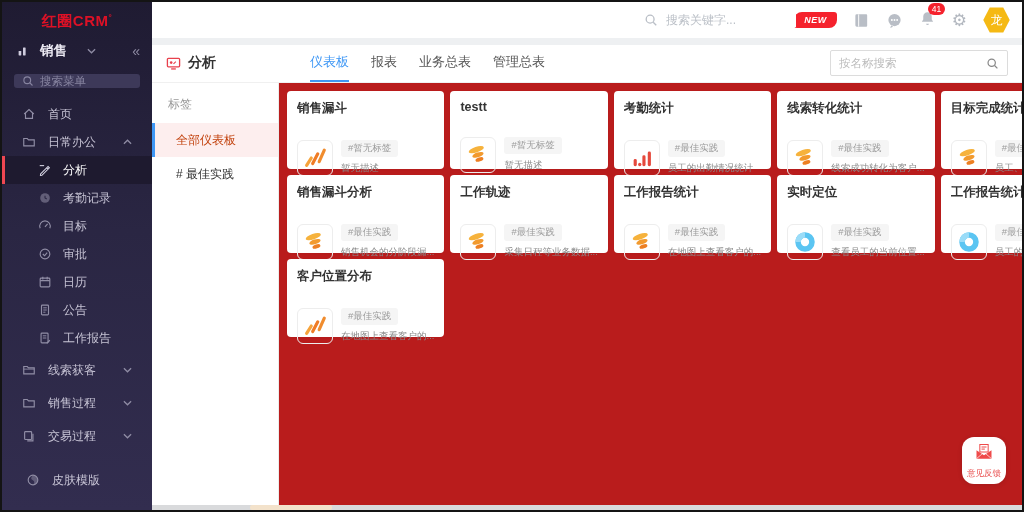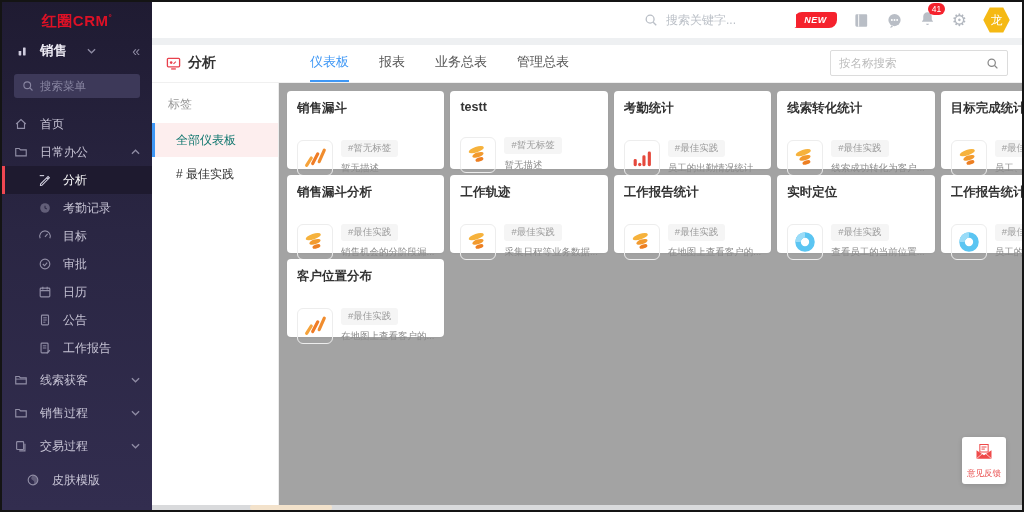--- a/index.html
+++ b/index.html
@@ -7,24 +7,24 @@
   .screen { width:1024px; height:512px; border:2px solid #141414; display:flex; background:#eef0f2; overflow:hidden; }
 
   
   .sidebar { width:150px; flex:0 0 150px; background:linear-gradient(180deg,#1f1b32 0%,#2a2643 45%,#322d4f 100%); display:flex; flex-direction:column; color:#c6c3d4; overflow:hidden; }
   .logo { height:38px; display:flex; align-items:center; justify-content:center; color:#dd1126; font-weight:bold; font-size:15px; letter-spacing:.5px; }
   .logo sup { font-size:8px; margin-top:-8px; }
   .ws-row { display:flex; align-items:center; padding:2px 12px 4px 14px; color:#eceaf3; font-size:13.5px; }
   .ws-row .ws-label { margin:0 6px 0 10px; font-weight:bold; }
   .ws-row .chev { color:#8f8ca4; margin-left:14px; }
   .ws-row .collapse { margin-left:auto; color:#8f8ca4; font-size:14px; cursor:pointer; }
-  .side-search { margin:10px 12px 12px; height:24px; background:#3d3959; border-radius:3px; display:flex; align-items:center; padding:0 8px; color:#8784a0; }
+  .side-search { margin:10px 12px 12px; height:14px; background:#3d3959; border-radius:3px; display:flex; align-items:center; padding:0 8px; color:#8784a0; }
   .side-search input { flex:1; border:0; outline:0; background:transparent; color:#cfccdd; font-size:11.5px; margin-left:6px; width:80px; }
   .side-search input::placeholder { color:#8784a0; }
-  .m-item { height:28px; display:flex; align-items:center; padding:0 12px; font-size:12px; color:#c6c3d4; cursor:pointer; white-space:nowrap; }
+  .m-item { height:28px; display:flex; align-items:center; padding:0 20px; font-size:12px; color:#c6c3d4; cursor:pointer; white-space:nowrap; }
   .m-item .mi { width:14px; height:14px; color:#918ea6; margin-right:12px; flex:0 0 14px; }
   .m-item .chev { margin-left:auto; color:#8f8ca4; }
   .m-sub { padding-left:36px; }
   .m-sub .mi { margin-right:11px; }
   .m-active { background:#1e1a2f; border-left:3px solid #ee4752; padding-left:33px; color:#fff; }
   .m-active .mi { color:#d9d7e6; }
   .m-group { margin-top:3px; height:30px; }
   .skin-row { margin-top:auto; margin-bottom:16px; padding-left:24px; height:28px; }
   .chev svg { display:block; }
 
@@ -41,50 +41,50 @@
   .notif-badge { position:absolute; top:-7px; left:9px; background:#f5222d; color:#fff; font-size:8.5px; border-radius:8px; padding:1px 4px; line-height:1.2; }
   .gear { font-size:17px; color:#b2b7bf; line-height:1; cursor:pointer; }
   .avatar { width:27px; height:27px; background:#f5b914; clip-path:polygon(25% 4%,75% 4%,99% 50%,75% 96%,25% 96%,1% 50%); color:#fff; font-size:12px; display:flex; align-items:center; justify-content:center; cursor:pointer; }
   .gapbar { height:7px; background:#eef0f2; }
 
   .content { flex:1; display:flex; flex-direction:column; min-height:0; }
   .content-header { height:38px; background:#fff; display:flex; align-items:flex-end; padding:0 14px; border-bottom:1px solid #f0f0f0; }
   .page-title-group { display:flex; align-items:center; height:38px; width:118px; }
   .page-title-group .pt-icon { width:15px; height:15px; margin-right:7px; }
   .page-title { font-size:14px; font-weight:bold; color:#333; }
-  .tabs { display:flex; gap:30px; margin-left:26px; height:38px; }
+  .tabs { display:flex; gap:22px; margin-left:26px; height:38px; }
   .tab { font-size:13px; color:#555; line-height:36px; cursor:pointer; border-bottom:2px solid transparent; }
   .tab.active { color:#3e97f5; border-bottom-color:#3e97f5; }
   .ch-search { margin-left:auto; margin-bottom:6px; width:178px; height:26px; border:1px solid #dcdcdc; border-radius:2px; display:flex; align-items:center; padding:0 8px; background:#fff; }
   .ch-search input { flex:1; border:0; outline:0; font-size:11.5px; color:#666; width:60px; }
   .ch-search input::placeholder { color:#bbb; }
   .ch-search .mag { width:13px; height:13px; color:#888; cursor:pointer; }
 
   .content-body { flex:1; display:flex; min-height:0; position:relative;justify-content:space-between; }
   .tags-panel { width:127px; flex:0 0 127px; background:#fff; border-right:1px solid #ececec; }
   .tags-header { padding:13px 0 10px 16px; color:#999; font-size:12px; }
   .tag-item { height:34px; display:flex; align-items:center; padding-left:24px; font-size:12px; color:#333; cursor:pointer; }
-  .tag-item.active { background:#fdeeee; color:#0f766e; border-left:3px solid #3e97f5; padding-left:21px; }
-
-  .cards-area { flex:1; background:#a3a3a3; padding:8px; position:relative; overflow:hidden; }
+  .tag-item.active { background:#fdeeee; color:#c2410c; border-left:3px solid #3e97f5; padding-left:21px; }
+
+  .cards-area { flex:1; background:#b91c1c; padding:8px; position:relative; overflow:hidden; }
   .cards-grid { display:grid; grid-template-columns:repeat(5,1fr); gap:6px; align-content:start; }
   .card { background:#fff; border-radius:4px; padding:9px 10px 8px; height:78px; cursor:pointer; box-shadow:0 1px 2px rgba(0,0,0,0.03); }
   .card-title { font-size:12.5px; font-weight:bold; color:#333; white-space:nowrap; overflow:hidden; }
   .card-row { display:flex; margin-top:23px; }
   .thumb { width:36px; height:36px; border:1px solid #ededed; border-radius:6px; display:flex; align-items:center; justify-content:center; flex:0 0 36px; }
   .thumb svg { display:none; width:26px; height:26px; }
   .thumb.ic-trend  svg[data-name="trend-chart-icon"]  { display:block; }
   .thumb.ic-funnel svg[data-name="funnel-chart-icon"] { display:block; }
   .thumb.ic-bars   svg[data-name="bar-chart-icon"]    { display:block; }
   .thumb.ic-donut  svg[data-name="donut-chart-icon"]  { display:block; }
   .card-meta { margin-left:8px; min-width:0; display:flex; flex-direction:column; }
   .card-tag { align-self:flex-start; background:#f5f5f5; border-radius:3px; padding:2px 7px; font-size:9.5px; color:#9b9b9b; white-space:nowrap; }
   .card-desc { margin-top:5px; font-size:9.5px; color:#8a8a8a; white-space:nowrap; overflow:hidden; }
 
-  .feedback { position:absolute; right:16px; bottom:26px; width:44px; background:#fff; border-radius:3px; box-shadow:0 1px 5px rgba(0,0,0,0.12); padding:5px 2px 4px; text-align:center; cursor:pointer; }
+  .feedback { position:absolute; right:16px; bottom:26px; width:44px; background:#fff; border-radius:12px; box-shadow:0 1px 5px rgba(0,0,0,0.12); padding:5px 2px 4px; text-align:center; cursor:pointer; }
   .feedback .fb-label { font-size:8.5px; color:#e84a4a; margin-top:2px; }
 
   .hscroll { position:absolute; left:0; right:0; bottom:0; height:5px; background:#d9dadc; }
   .hscroll .thumb-h { position:absolute; left:98px; width:82px; height:5px; background:#f3e2cb; border-radius:2px; }
 </style>
 </head>
 <body>
 
 <div class="screen" data-name="app-window">
 

